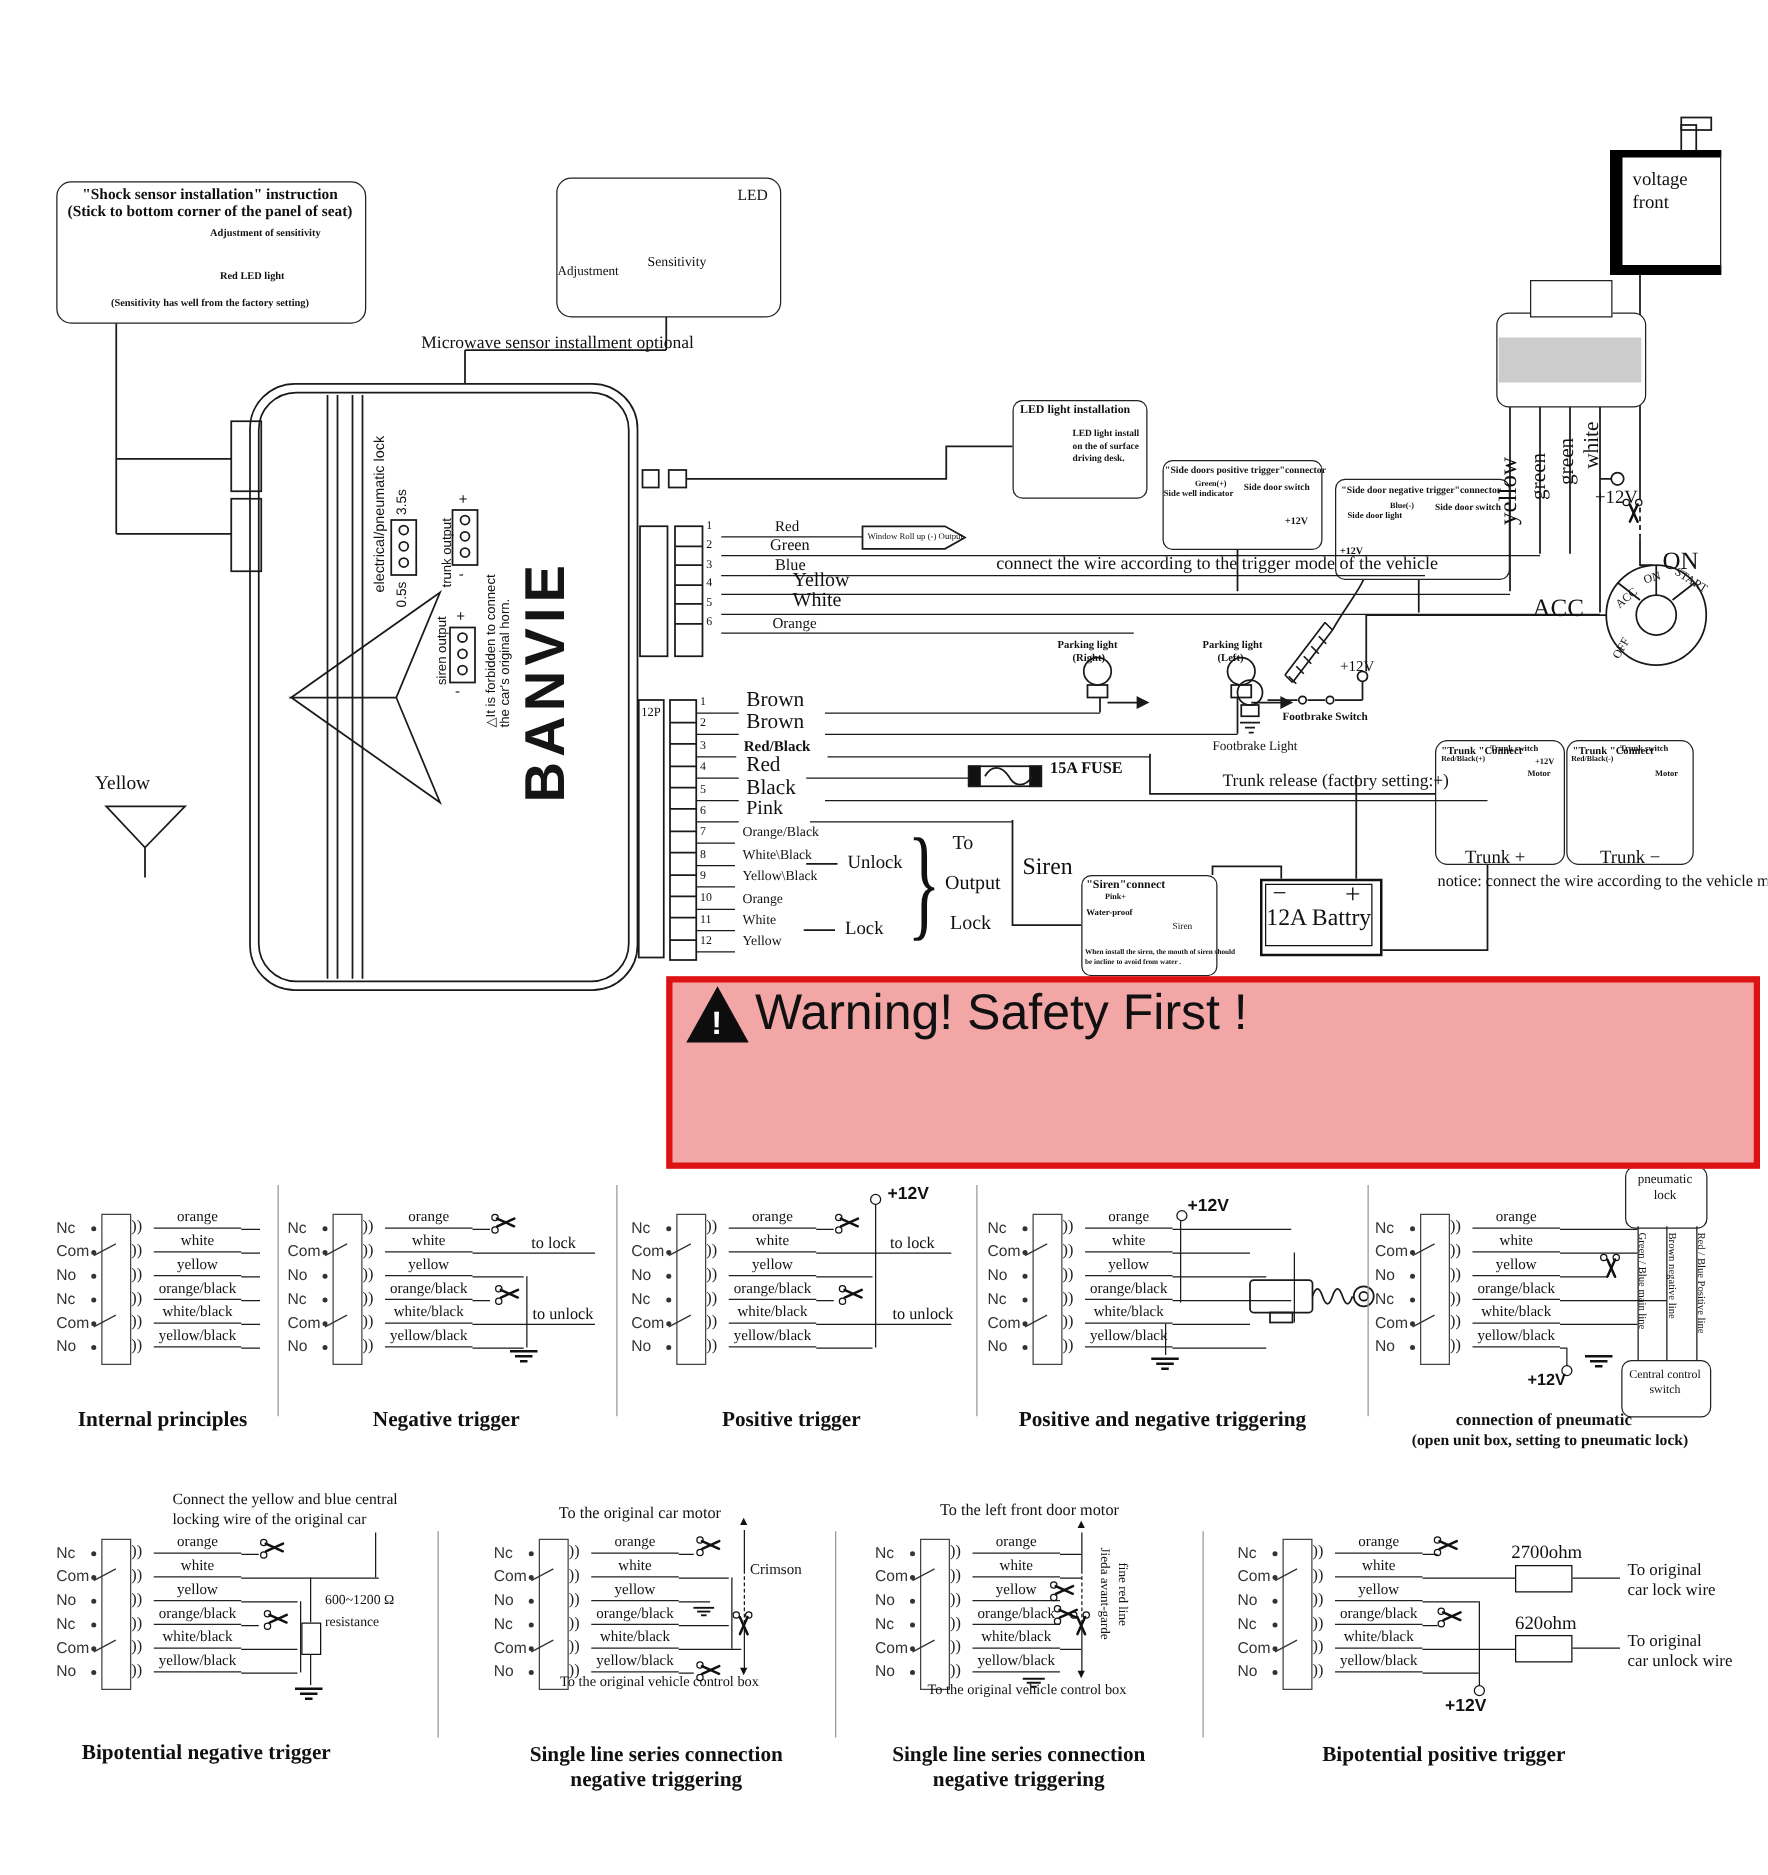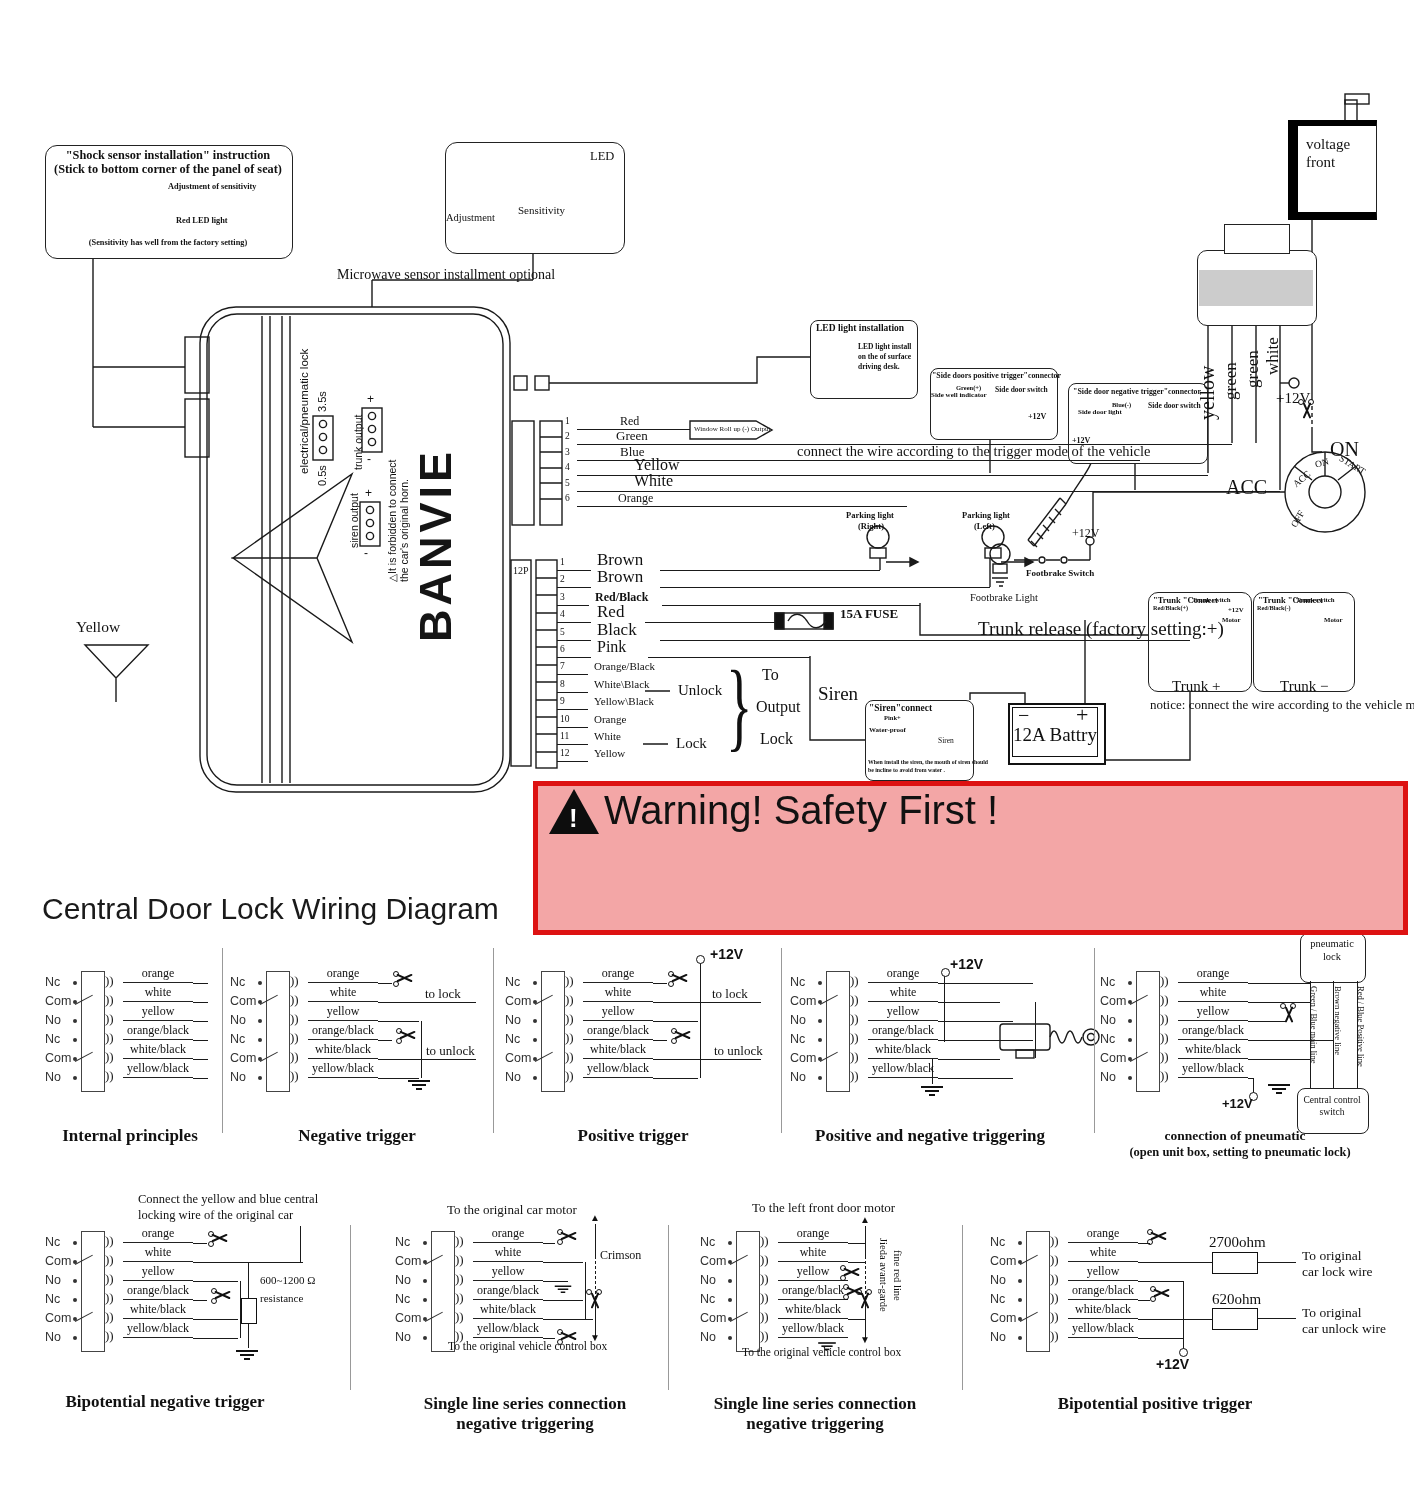--- a/index.html
+++ b/index.html
@@ -263,21 +263,21 @@
   <span class="lbl ser rotccw" style="left:1243px;top:388px;font-size:17px">green</span>
   <span class="lbl ser rotccw" style="left:1263px;top:375px;font-size:17px">white</span>
 
   <span class="lbl ser" style="left:1330px;top:438px;font-size:20px">ON</span>
   <span class="lbl ser" style="left:1226px;top:476px;font-size:20px">ACC</span>
   <span class="lbl ser" style="left:1289px;top:514px;font-size:9.5px;transform:rotate(-60deg)">OFF</span>
   <span class="lbl ser" style="left:1292px;top:474px;font-size:9.5px;transform:rotate(-40deg)">ACC</span>
   <span class="lbl ser" style="left:1315px;top:458px;font-size:9.5px;transform:rotate(-15deg)">ON</span>
   <span class="lbl ser" style="left:1338px;top:460px;font-size:9.5px;transform:rotate(32deg)">START</span>
 
-  <span class="lbl ser" style="left:978px;top:618px;font-size:19px">Trunk release   (factory setting:+)</span>
+  <span class="lbl ser" style="left:978px;top:618px;font-size:14px">Trunk release   (factory setting:+)</span>
   <div class="box" style="left:1148px;top:592px;width:102px;height:98px"></div>
   <div class="box" style="left:1253px;top:592px;width:100px;height:98px"></div>
   <span class="lbl ser b" style="left:1153px;top:595px;font-size:8.5px">"Trunk "Connect</span>
   <span class="lbl ser b" style="left:1258px;top:595px;font-size:8.5px">"Trunk "Connect</span>
   <span class="lbl ser b" style="left:1192px;top:596px;font-size:6.8px">Trunk switch</span>
   <span class="lbl ser b" style="left:1296px;top:596px;font-size:6.8px">Trunk switch</span>
   <span class="lbl ser b" style="left:1228px;top:606px;font-size:6.8px">+12V</span>
   <span class="lbl ser b" style="left:1222px;top:616px;font-size:6.8px">Motor</span>
   <span class="lbl ser b" style="left:1324px;top:616px;font-size:6.8px">Motor</span>
   <span class="lbl ser b" style="left:1153px;top:604px;font-size:6.2px">Red/Black(+)</span>
@@ -299,21 +299,20 @@
   <span class="lbl ser" style="left:1018px;top:704px;font-size:20px;z-index:3">−</span>
   <span class="lbl ser" style="left:1076px;top:702px;font-size:22px;z-index:3">+</span>
   <span class="lbl ser ctr" style="left:1008px;top:724px;width:94px;font-size:19px;z-index:3">12A Battry</span>
 
   <div class="warn"></div>
   <div class="tri" style="left:549px;top:789px">
       <span>!</span>
     </div>
   <span class="lbl sans" style="left:604px;top:788px;font-size:40px;color:#111;z-index:4">Warning! Safety First !</span>
 
-  <span class="lbl sans" style="left:42px;top:892px;font-size:30px;color:#1a1a1a;z-index:3">Central Door Lock Wiring Diagram</span>
 
   <div class="dv" style="left:222px;top:948px;height:185px"></div>
   <div class="dv" style="left:493px;top:948px;height:185px"></div>
   <div class="dv" style="left:781px;top:948px;height:185px"></div>
   <div class="dv" style="left:1094px;top:948px;height:185px"></div>
   <div class="dv" style="left:350px;top:1225px;height:165px"></div>
   <div class="dv" style="left:668px;top:1225px;height:165px"></div>
   <div class="dv" style="left:962px;top:1225px;height:165px"></div>
 
   <div></div>

